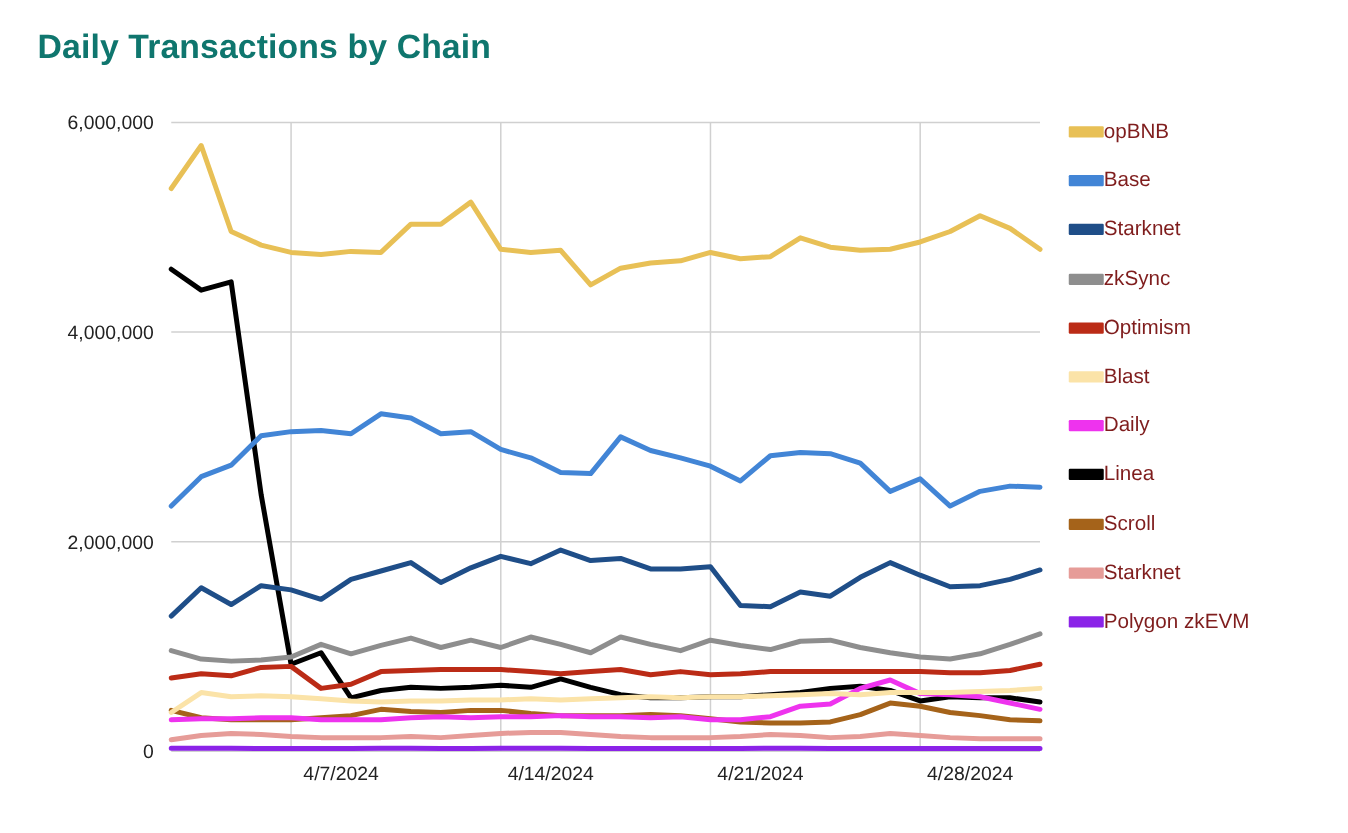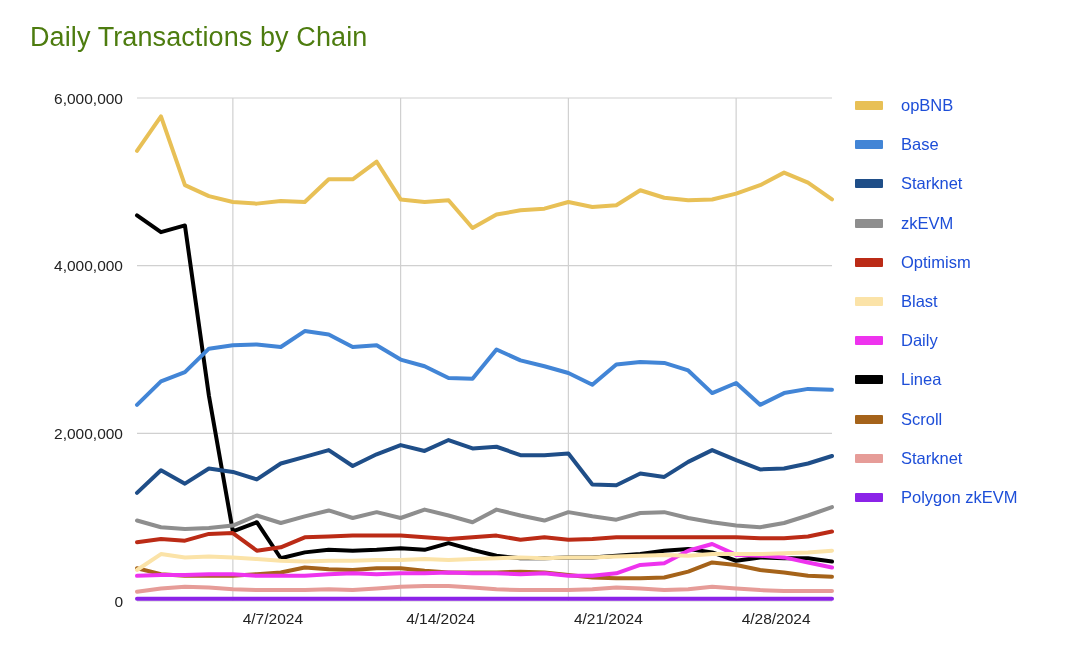--- a/index.html
+++ b/index.html
@@ -18,23 +18,23 @@
     position: absolute;
     left: 0; top: 0;
     width: 1078px;
     height: 666px;
   }
   .chart-title {
     position: absolute;
     left: 30px;
     top: 22px;
     font-size: 27px;
-    color: #4d7c0f;
+    color: #0f766e;
     font-family: "Liberation Sans", sans-serif;
-    font-weight: 400;
+    font-weight: 700;
     letter-spacing: 0.1px;
     white-space: nowrap;
   }
   svg.plot {
     position: absolute;
     left: 0;
     top: 0;
   }
   .axis-label {
     font-family: "Liberation Sans", sans-serif;
@@ -54,23 +54,22 @@
     align-items: center;
     height: 39.2px;
   }
   .legend-swatch {
     width: 28px;
     height: 9px;
     border-radius: 1px;
     flex: 0 0 auto;
   }
   .legend-label {
-    margin-left: 18px;
     font-size: 16.5px;
-    color: #1d4ed8;
+    color: #7f1d1d;
     font-family: "Liberation Sans", sans-serif;
     white-space: nowrap;
   }
 </style>
 </head>
 <body>
 
 <div id="chart-root">
 
   <div class="chart-title">Daily Transactions by Chain</div>
@@ -121,21 +120,21 @@
       <div class="legend-item">
         <span class="legend-swatch" style="background: rgb(66, 133, 214);"></span>
         <span class="legend-label">Base</span>
       </div>
       <div class="legend-item">
         <span class="legend-swatch" style="background: rgb(31, 78, 136);"></span>
         <span class="legend-label">Starknet</span>
       </div>
       <div class="legend-item">
         <span class="legend-swatch" style="background: rgb(142, 142, 142);"></span>
-        <span class="legend-label">zkEVM</span>
+        <span class="legend-label">zkSync</span>
       </div>
       <div class="legend-item">
         <span class="legend-swatch" style="background: rgb(187, 43, 22);"></span>
         <span class="legend-label">Optimism</span>
       </div>
       <div class="legend-item">
         <span class="legend-swatch" style="background: rgb(251, 227, 168);"></span>
         <span class="legend-label">Blast</span>
       </div>
       <div class="legend-item">

